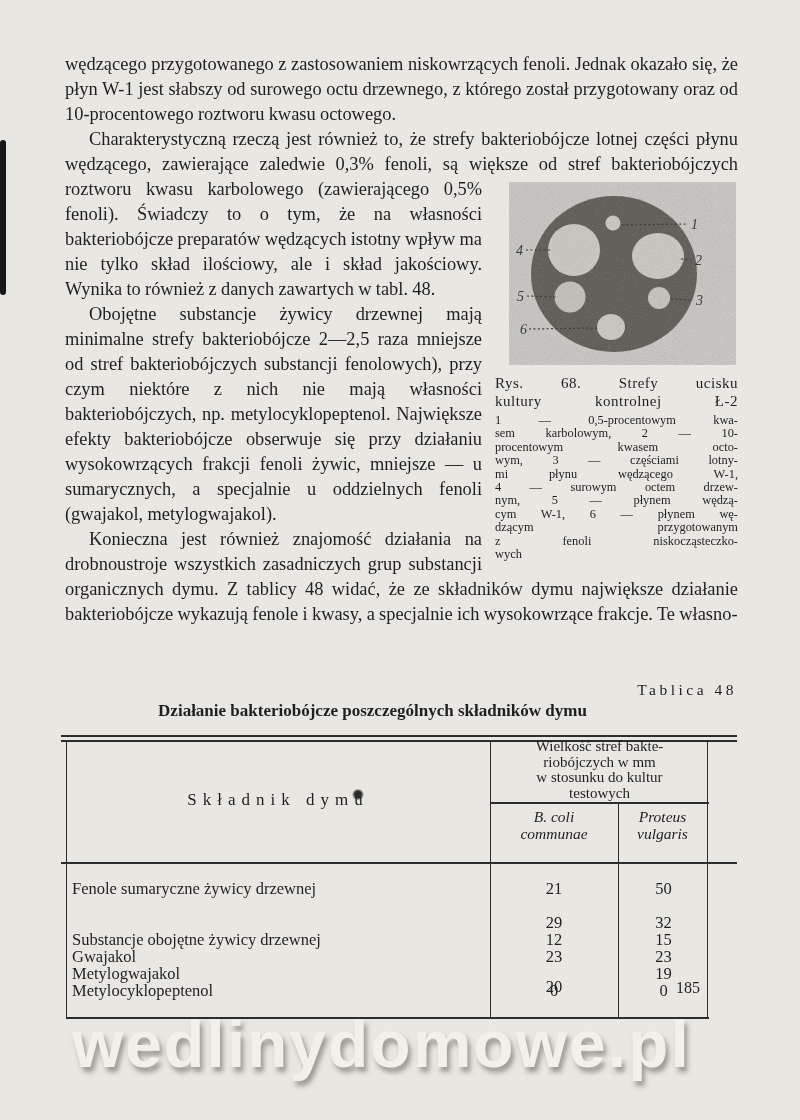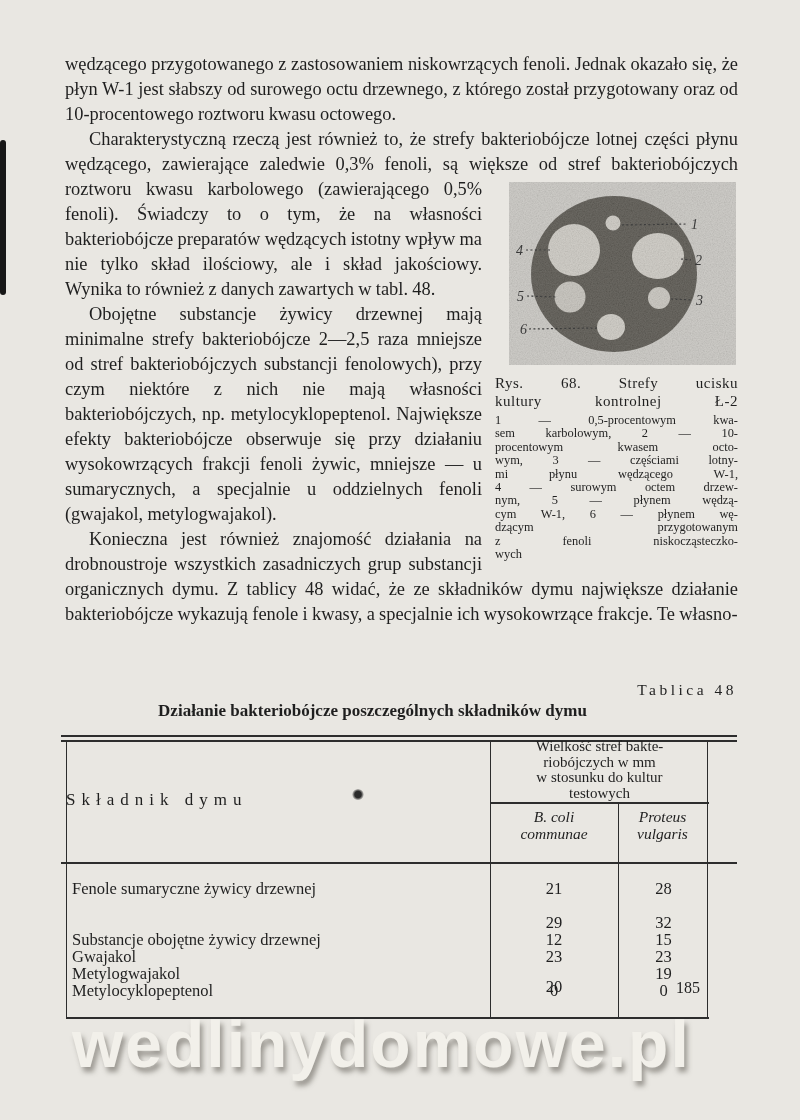--- a/index.html
+++ b/index.html
@@ -42,21 +42,21 @@
     white-space:pre-line; text-align:justify; text-align-last:justify;
   }
   
   .tablezone { position:absolute; left:0; top:680px; width:800px; height:400px; }
   .hline,.vline { position:absolute; background:#2d2d2d; }
   .hline { height:1.5px; }
   .vline { width:1.3px; }
   .t-label { position:absolute; top:1px; right:63px; font-size:15.5px; letter-spacing:3.5px;margin-left:24px; }
   .t-title { position:absolute; top:21px; left:65px; width:615px; text-align:center;
              font-weight:bold; font-size:17px; }
-  .th-col1 { position:absolute; left:66px; top:110px; width:424px; 
+  .th-col1 { position:absolute; left:66px; top:110px; width:424px; text-align:center;
              font-size:17px; letter-spacing:6px; }
   .th-group { position:absolute; left:492px; top:59px; width:215px; text-align:center;
               font-size:15px; line-height:15.5px; white-space:pre-line; }
   .th-sub { position:absolute; top:128px; font-style:italic; font-size:15.5px;
             line-height:17px; text-align:center; white-space:pre-line; }
   .th-sub.c2 { left:490px; width:128px; }
   .th-sub.c3 { left:618px; width:89px; }
   .trow-name { position:absolute; left:72px; width:412px; font-size:16.5px; line-height:17px; }
   .trow-name.hang { white-space:pre-line; padding-left:16px; text-indent:-16px; }
   .tnum { position:absolute; font-size:16.5px; line-height:17px; text-align:center; }
@@ -158,21 +158,21 @@
 riobójczych w mm
 w stosunku do kultur
 testowych</div>
     <div class="th-sub c2">B. coli
 communae</div>
     <div class="th-sub c3">Proteus
 vulgaris</div>
 
     <div class="trow-name" style="top:200px;">Fenole sumaryczne żywicy drzewnej</div>
     <div class="tnum c2" style="top:200px;">21</div>
-    <div class="tnum c3" style="top:200px;">28</div>
+    <div class="tnum c3" style="top:200px;">50</div>
 
     <div class="tnum c2" style="top:234px;">29</div>
     <div class="tnum c3" style="top:234px;">32</div>
 
     <div class="trow-name" style="top:251px;">Substancje obojętne żywicy drzewnej</div>
     <div class="tnum c2" style="top:251px;">12</div>
     <div class="tnum c3" style="top:251px;">15</div>
 
     <div class="trow-name" style="top:268px;">Gwajakol</div>
     <div class="tnum c2" style="top:268px;">23</div>

